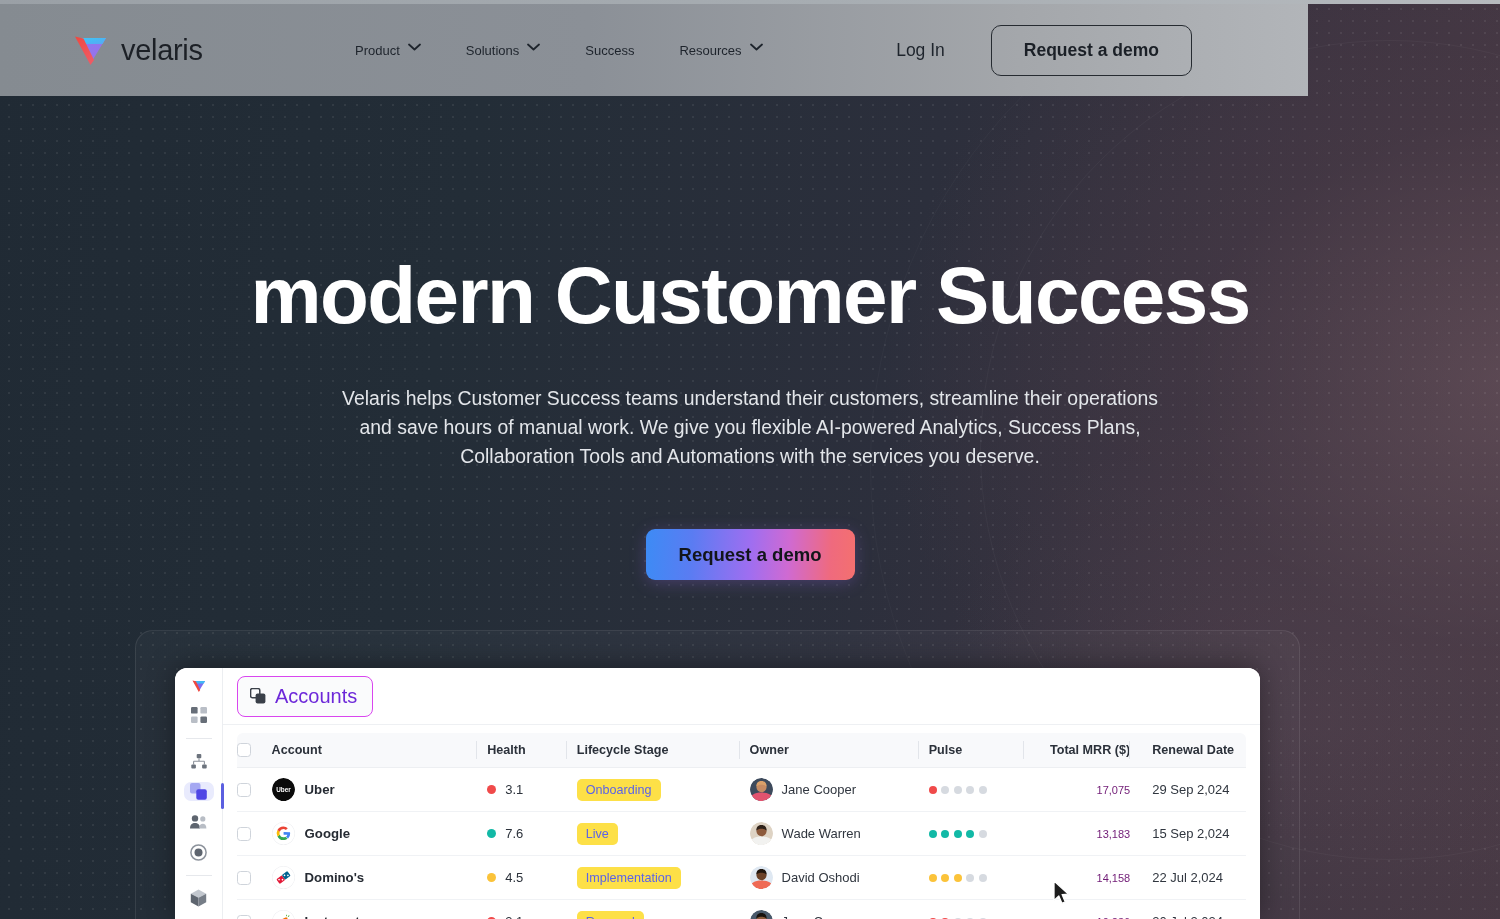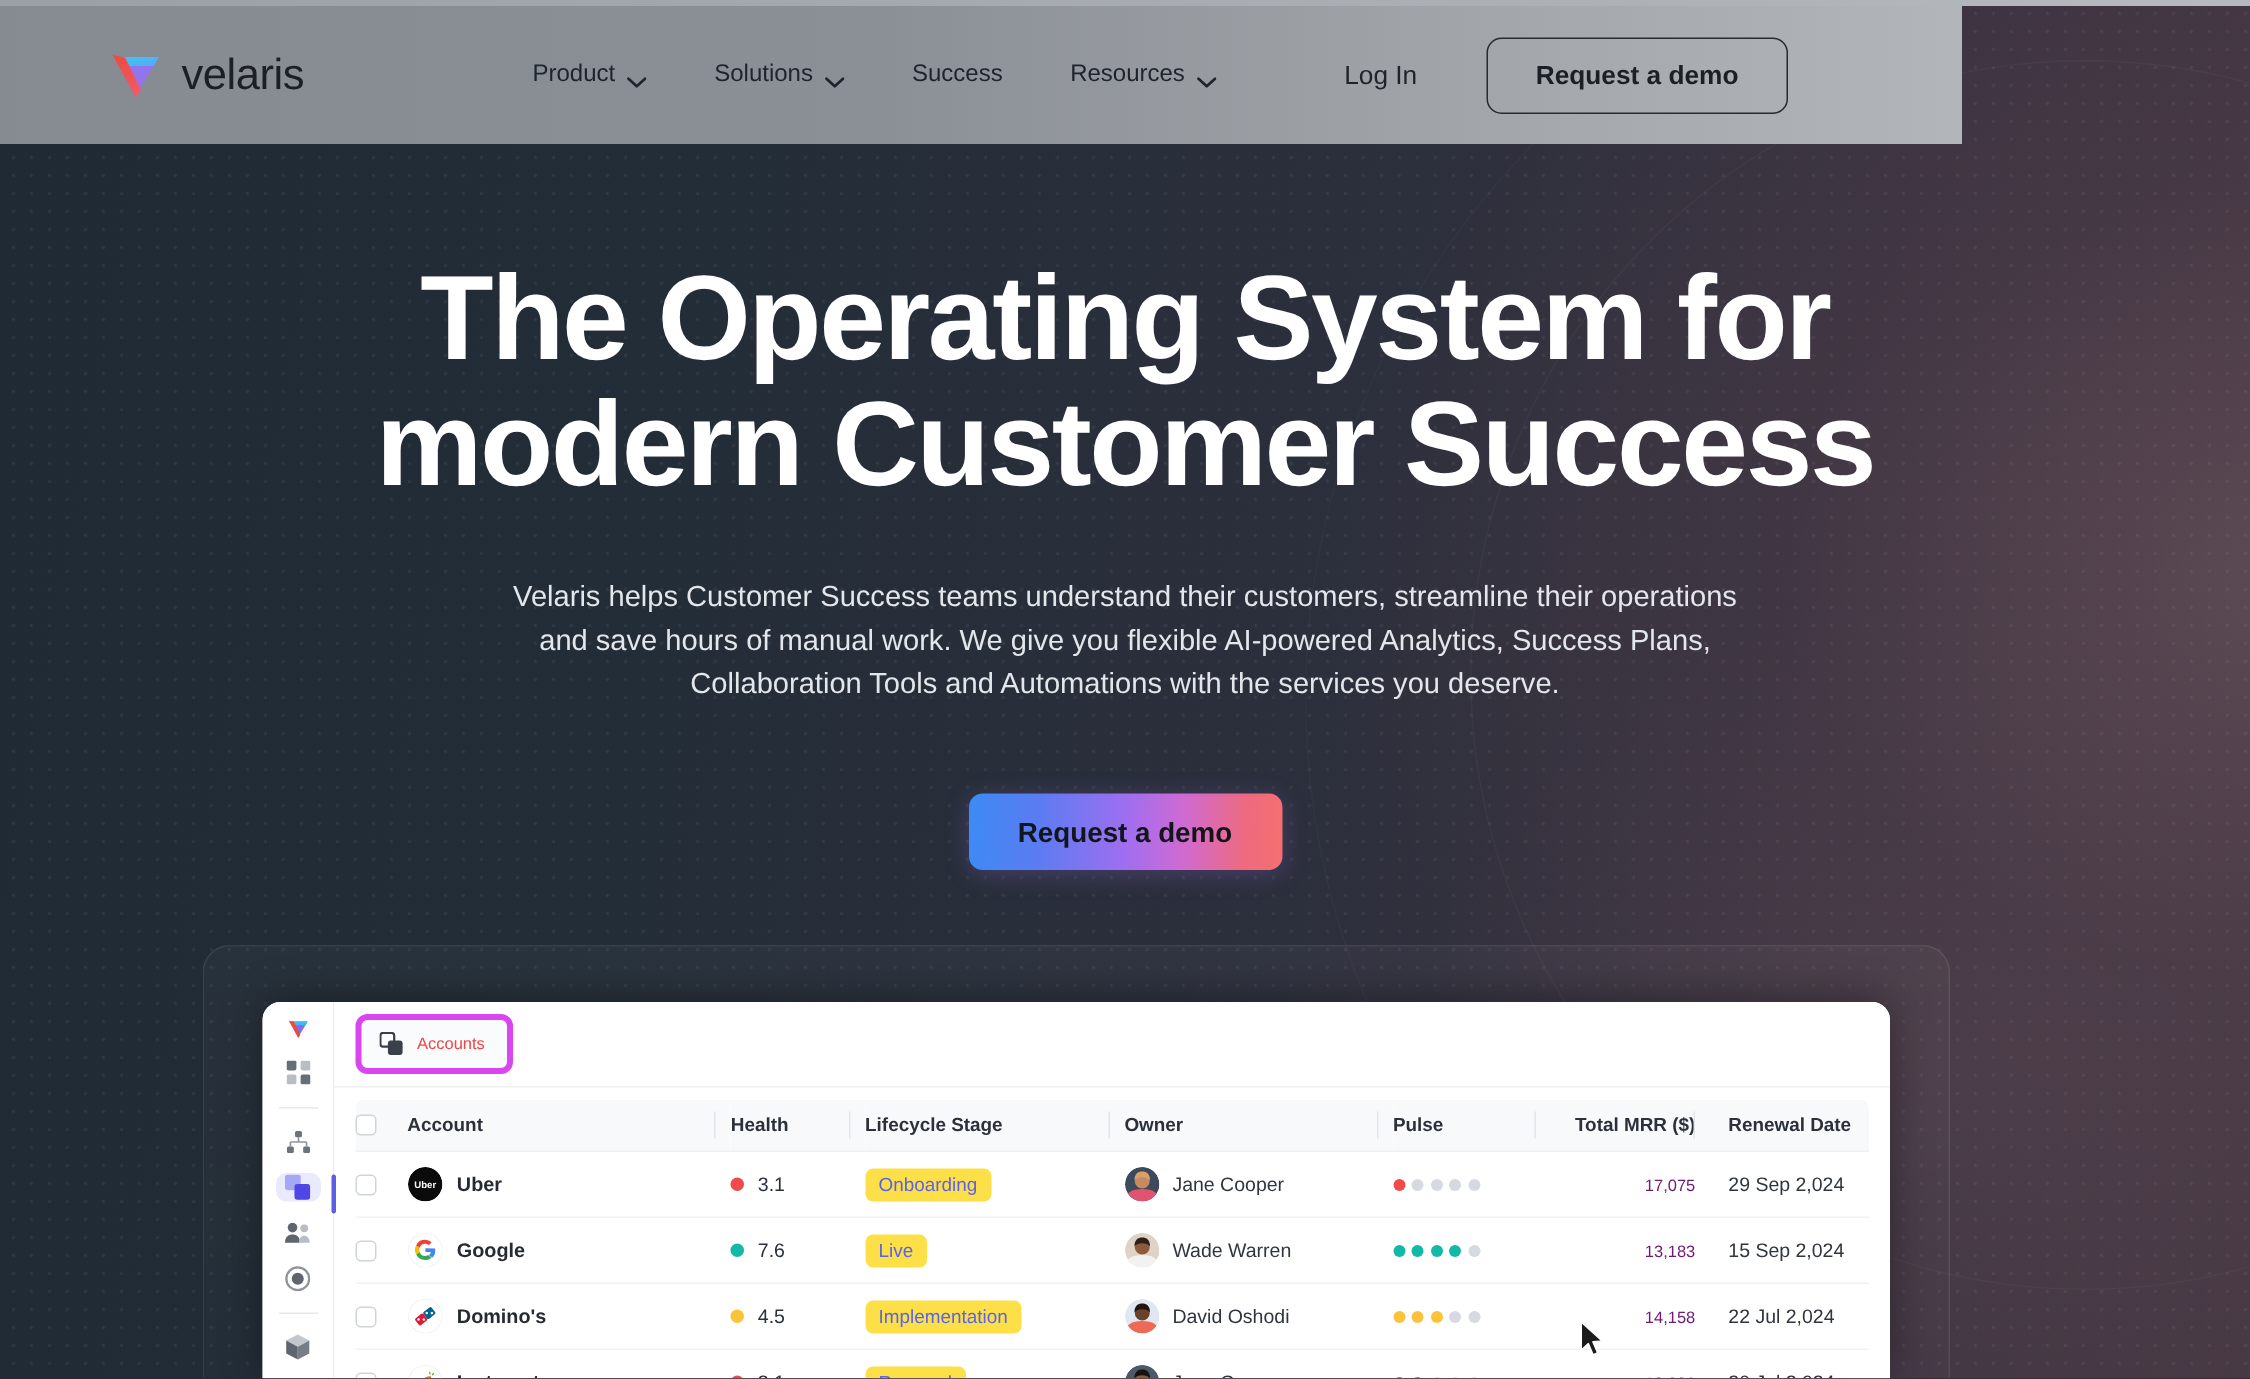--- a/index.html
+++ b/index.html
@@ -62,22 +62,22 @@
   .brand-mark { width: 38px; height: 34px; display: block; }
   .brand-name {
     font-size: 29px; font-weight: 500; color: #1c2026;
     letter-spacing: -0.3px;
   }
   .nav-links {
     position: absolute; left: 355px;
     display: flex; align-items: center; gap: 45px;
   }
   .nav-link {
-    display: flex; align-items: flex-end; gap: 8px;
-    font-size: 16px; color: #1e242c; font-weight: 500;
+    display: flex; align-items: flex-start; gap: 8px;
+    font-size: 13px; color: #1e242c; font-weight: 500;
     cursor: pointer; white-space: nowrap;
   }
   .chev { width: 13px; height: 8px; display: block; }
   .nav-right { position: absolute; right: 116px; display: flex; align-items: center; gap: 46px; }
   .login {
     font-size: 17.5px; color: #1e242c; font-weight: 500; cursor: pointer;
   }
   .demo-outline {
     border: 1.6px solid #262b31; border-radius: 10px;
     padding: 14px 32px; font-size: 17.5px; font-weight: 600;
@@ -159,24 +159,24 @@
   .app-main { flex: 1; display: flex; flex-direction: column; background: #ffffff; min-width: 0; }
   .app-toolbar {
     height: 57px; flex: 0 0 57px;
     display: flex; align-items: center;
     padding: 0 16px 0 14px;
     border-bottom: 1px solid #eef0f3;
     gap: 12px;
   }
   .acct-chip {
     display: flex; align-items: center; gap: 9px;
-    border: 4px solid #d946ef; border-radius: 8px;
+    border: 1px solid #d946ef; border-radius: 8px;
     background: #fafbfc;
     padding: 8px 15px 8px 12px;
-    font-size: 11px; color: #ef4444; font-weight: 500;
+    font-size: 20px; color: #6d28d9; font-weight: 500;
     cursor: pointer; white-space: nowrap;
   }
   .search-box {
     margin-left: auto;
     width: 496px; height: 35px;
     border: 1px solid #e4e7eb; border-radius: 8px;
     display: flex; align-items: center; gap: 9px;
     padding: 0 12px; background: #fff;
   }
   .search-ph { font-size: 13.5px; color: #9aa1ab; }
@@ -306,21 +306,21 @@
     </div>
 
     <div class="nav-right">
       <span class="login">Log In</span>
       <button class="demo-outline">Request a demo</button>
     </div>
   </div>
 
   <div class="hero">
     <h1 class="headline">
-      <span>The Operating System for</span><br>
+      <br>
       <span>modern Customer Success</span>
     </h1>
     <p class="subhead">Velaris helps Customer Success teams understand their customers, streamline their operations and save hours of manual work. We give you flexible AI-powered Analytics, Success Plans, Collaboration Tools and Automations with the services you deserve.</p>
     <div class="cta-wrap">
       <button class="cta">Request a demo</button>
     </div>
   </div>
 
   <div class="device-frame"></div>
 

